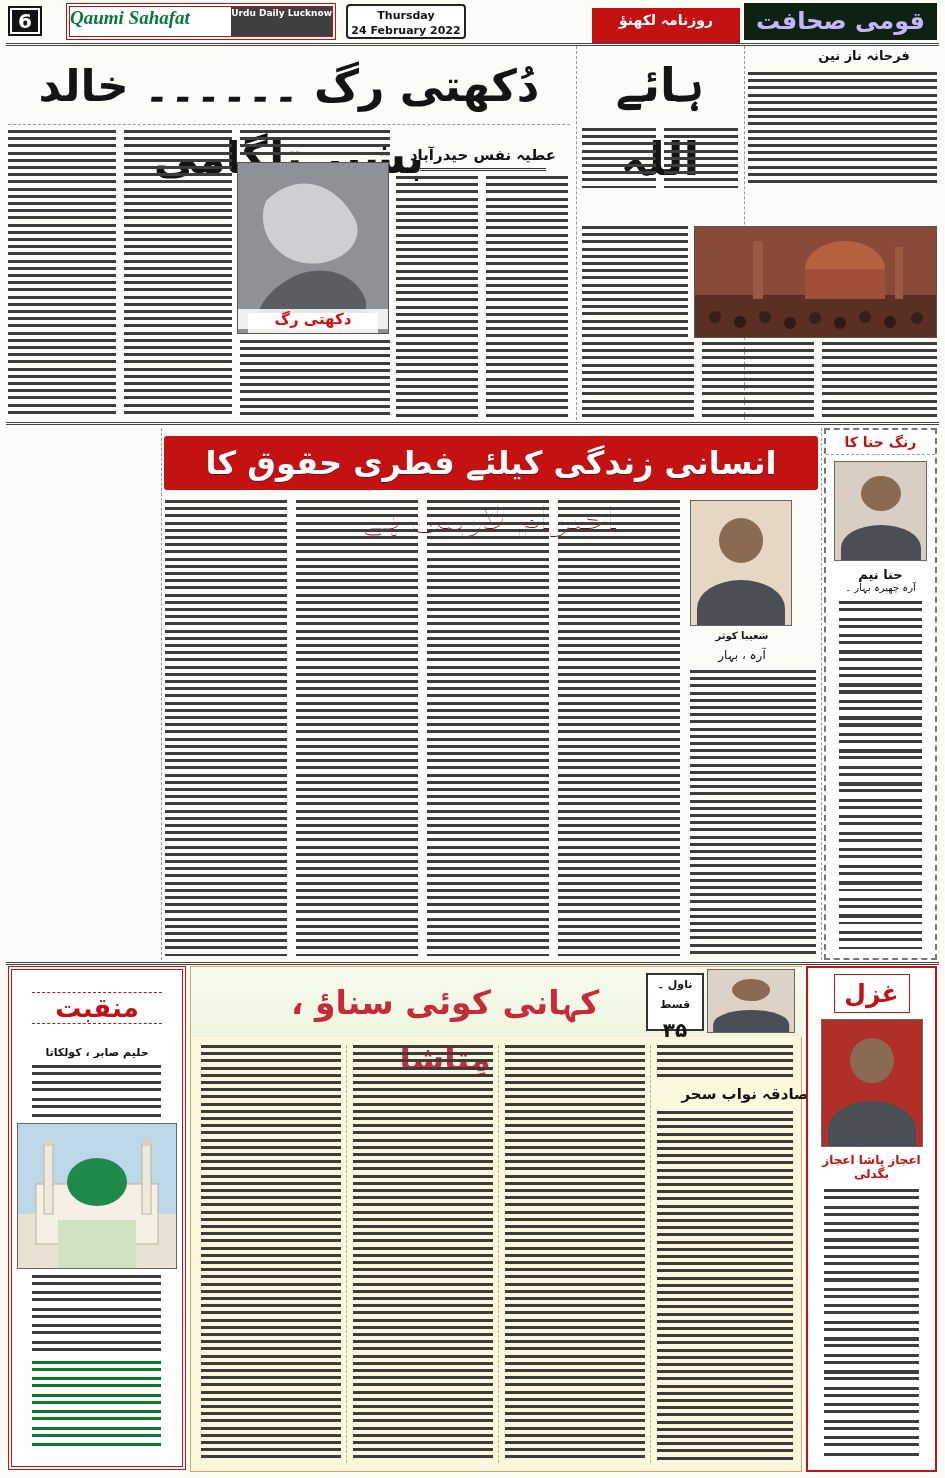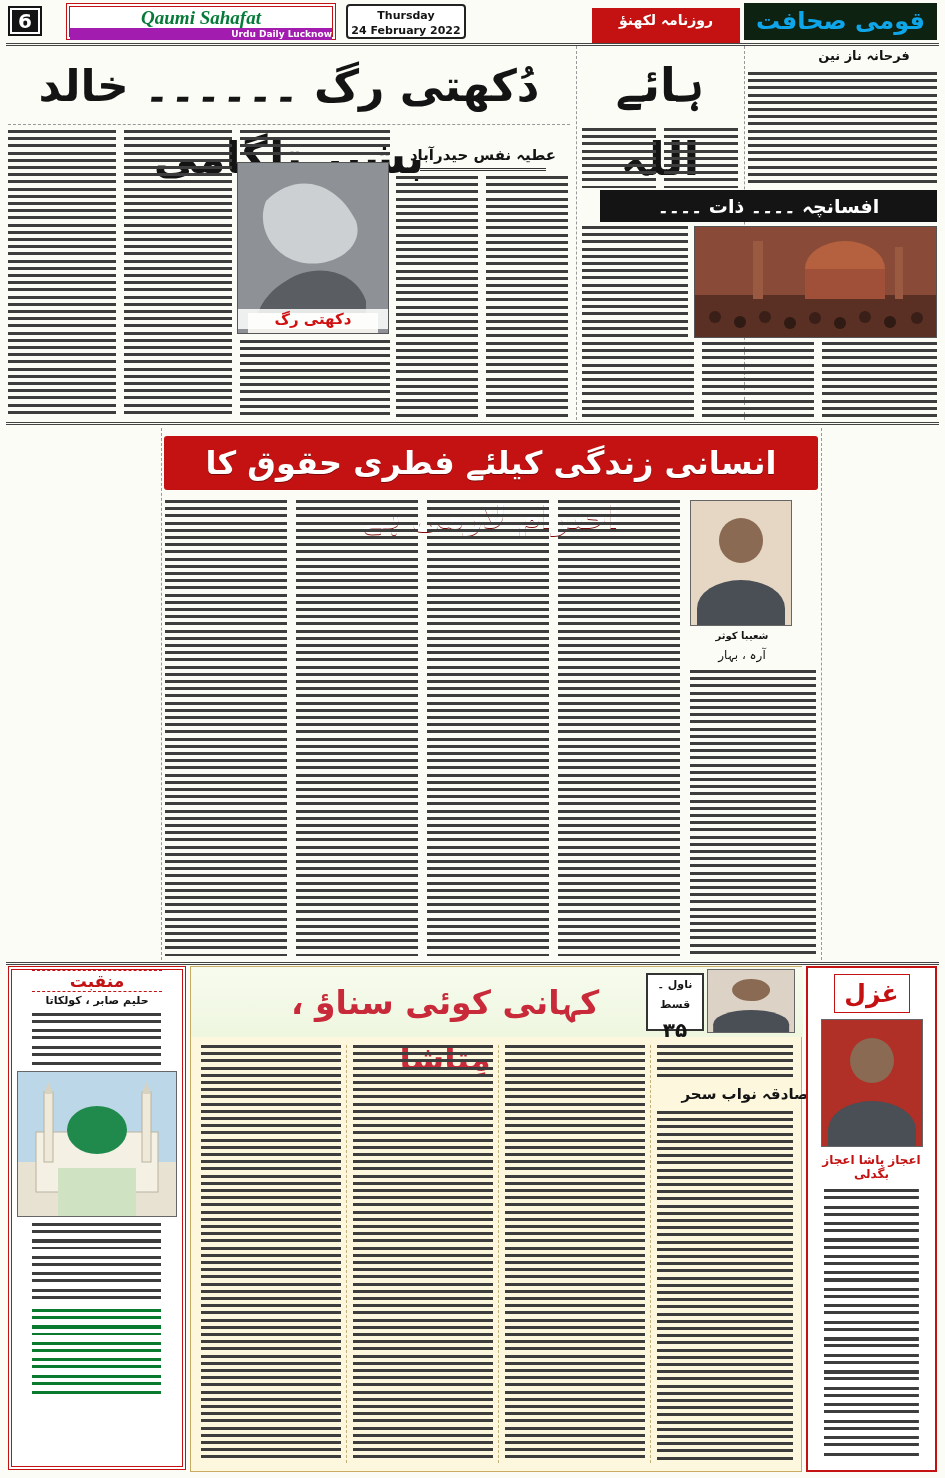--- a/index.html
+++ b/index.html
@@ -19,28 +19,28 @@
   .vsep{border-left:1px dashed #999}
   .hdouble{border-top:3px double #444}
   .box-dashed{border:2px dashed #777;background:#fff}
   .portrait{position:relative;background:#ccd1d6;border:1px solid #666;overflow:hidden}
   .portrait::before{content:"";position:absolute;left:50%;top:14%;width:44%;height:36%;
         transform:translateX(-50%);border-radius:50%;background:#8a6a52}
   .portrait::after{content:"";position:absolute;left:50%;bottom:-10%;width:88%;height:46%;
         transform:translateX(-50%);border-radius:50% 50% 0 0;background:#4a4e55}
   .pagenum{background:#141414;color:#fff;display:flex;align-items:center;justify-content:center;
         font-size:20px;font-weight:bold;box-shadow:inset 0 0 0 2px #fff;border:2px solid #141414}
-  .masthead{border:4px double #c41212;background:#fff;display:flex;flex-direction:column;justify-content:space-between}
+  .masthead{border:4px double #c41212;background:#fff;display:flex;justify-content:space-between}
   .mast-title{color:#067a38;font-family:"Liberation Serif",serif;font-style:italic;font-weight:bold;
         font-size:19px;line-height:21px;text-align:center}
-  .mast-sub{background:#a21caf;color:#fff;font-size:9px;font-weight:bold;line-height:12px;text-align:right}
+  .mast-sub{background:#404040;color:#fff;font-size:9px;font-weight:bold;line-height:12px;text-align:right}
   .datebox{border:2px solid #222;border-radius:4px;background:#fff;font-weight:bold;font-size:11px;
         line-height:15px;text-align:center;padding-top:2px}
   .edition{background:#c41212;color:#fff;font-weight:bold;font-size:14px;line-height:24px;text-align:center}
-  .papername{background:#0e2212;color:#0ea5e9;font-weight:bold;font-size:24px;line-height:36px;text-align:center}
+  .papername{background:#0e2212;color:#c4b5fd;font-weight:bold;font-size:24px;line-height:36px;text-align:center}
   .banner-black{background:#141414;color:#fff;font-weight:bold;font-size:19px;line-height:32px;text-align:center}
   .banner-red{background:#c41212;color:#fff;font-weight:bold;font-size:32px;line-height:54px;text-align:center;
         border-radius:3px;text-shadow:0 1px 0 #7d0a0a}
   .cover-title{position:absolute;bottom:4px;left:0;width:100%;text-align:center;color:#d01111;
         background:rgba(255,255,255,.85);font-weight:bold;font-size:15px;line-height:20px}
   .inner-head{border:1px solid #333;margin:5px 6px;padding:2px;text-align:center;font-weight:bold;font-size:14px}
   .red-t{color:#c41212}
   .green-t{color:#0a7a2f}
   .novel-box{background:#fdf8dd;border:1px solid #c9ac62}
 </style>
@@ -96,21 +96,20 @@
   <div class="abs vsep" style="left:576px;top:46px;height:374px"></div>
 
   <div class="abs rtl c b" style="left:582px;top:48px;width:156px;height:74px;font-size:46px;line-height:74px">ہائے اللہ</div>
   <div class="abs sim" style="left:582px;top:128px;width:74px;height:60px"></div>
   <div class="abs sim" style="left:664px;top:128px;width:74px;height:60px"></div>
 
   <div class="abs rtl c b" style="left:794px;top:48px;width:140px;height:18px;font-size:13px">فرحانہ ناز نین</div>
   <div class="abs sim" style="left:748px;top:72px;width:189px;height:114px"></div>
   <div class="abs vsep" style="left:744px;top:46px;height:374px"></div>
 
-  <div class="abs banner-black rtl" style="left:600px;top:190px;width:337px;height:32px">افسانچہ ۔۔۔۔ ذات ۔۔۔۔</div>
 
   <div class="abs" style="left:694px;top:226px;width:243px;height:112px;border:1px solid #555">
     <svg width="241" height="110" viewBox="0 0 241 110" preserveAspectRatio="none">
       <rect width="241" height="110" fill="#8a4a38"></rect>
       <rect y="68" width="241" height="42" fill="#5a2f24"></rect>
       <ellipse cx="150" cy="42" rx="40" ry="28" fill="#b5613f"></ellipse>
       <rect x="110" y="42" width="80" height="30" fill="#a05038"></rect>
       <rect x="58" y="14" width="10" height="58" fill="#9a5a42"></rect>
       <rect x="200" y="20" width="8" height="52" fill="#9a5a42"></rect>
       <circle cx="20" cy="90" r="6" fill="#3a1f18"></circle>
@@ -141,25 +140,32 @@
   <div class="abs sim" style="left:558px;top:500px;width:122px;height:456px"></div>
 
   <div class="abs portrait" style="left:690px;top:500px;width:102px;height:126px;background:#e6d6c4"></div>
   <div class="abs rtl c b" style="left:676px;top:630px;width:132px;height:18px;font-size:10px">شعیبا کوثر</div>
   <div class="abs rtl c" style="left:676px;top:648px;width:132px;height:16px;font-size:12px">آرہ ، بہار</div>
   <div class="abs sim" style="left:690px;top:670px;width:126px;height:286px"></div>
 
   <div class="abs vsep" style="left:161px;top:428px;height:532px"></div>
   <div class="abs vsep" style="left:821px;top:428px;height:532px"></div>
 
+  <div class="abs box-dashed" style="left:824px;top:428px;width:113px;height:532px">
+    <div class="rtl c b red-t" style="font-size:14px;padding:4px 0;border-bottom:1px dashed #999">رنگ حنا کا</div>
+    <div class="portrait" style="width:93px;height:100px;margin:6px auto;background:#d8cfc2"></div>
+    <div class="rtl c b" style="font-size:13px">حنا نیم</div>
+    <div class="rtl c" style="font-size:10px">آرہ چھپرہ بہار ۔</div>
+    <div class="sim-c" style="height:348px;margin:8px 5px 0"></div>
+  </div>
 
   <div class="abs hdouble" style="left:6px;top:962px;width:933px;height:0"></div>
 
   <div class="abs" style="left:8px;top:966px;width:178px;height:504px;border:4px double #c41212;background:#fff">
-    <div class="rtl c b red-t" style="font-size:17px;margin:0 20px;border-top:1px dashed #c41212;border-bottom:1px dashed #c41212">منقبت</div>
+    <div class="rtl c b red-t" style="font-size:26px;margin:22px 20px;border-top:1px dashed #c41212;border-bottom:1px dashed #c41212">منقبت</div>
     <div class="rtl c b" style="font-size:11px;margin-top:2px">حلیم صابر ، کولکاتا</div>
     <div class="sim-c" style="height:52px;margin:6px 8px"></div>
     <div style="width:160px;height:146px;margin:0 auto;border:1px solid #666;overflow:hidden">
       <svg width="158" height="144" viewBox="0 0 158 144" preserveAspectRatio="none">
         <rect width="158" height="144" fill="#bcd8e8"></rect>
         <rect y="90" width="158" height="54" fill="#e8e2d2"></rect>
         <rect x="18" y="60" width="122" height="60" fill="#f4f0e4" stroke="#b9b2a0"></rect>
         <ellipse cx="79" cy="58" rx="30" ry="24" fill="#1f8a4c"></ellipse>
         <rect x="26" y="20" width="9" height="70" fill="#efe9da" stroke="#b9b2a0"></rect>
         <rect x="124" y="20" width="9" height="70" fill="#efe9da" stroke="#b9b2a0"></rect>

